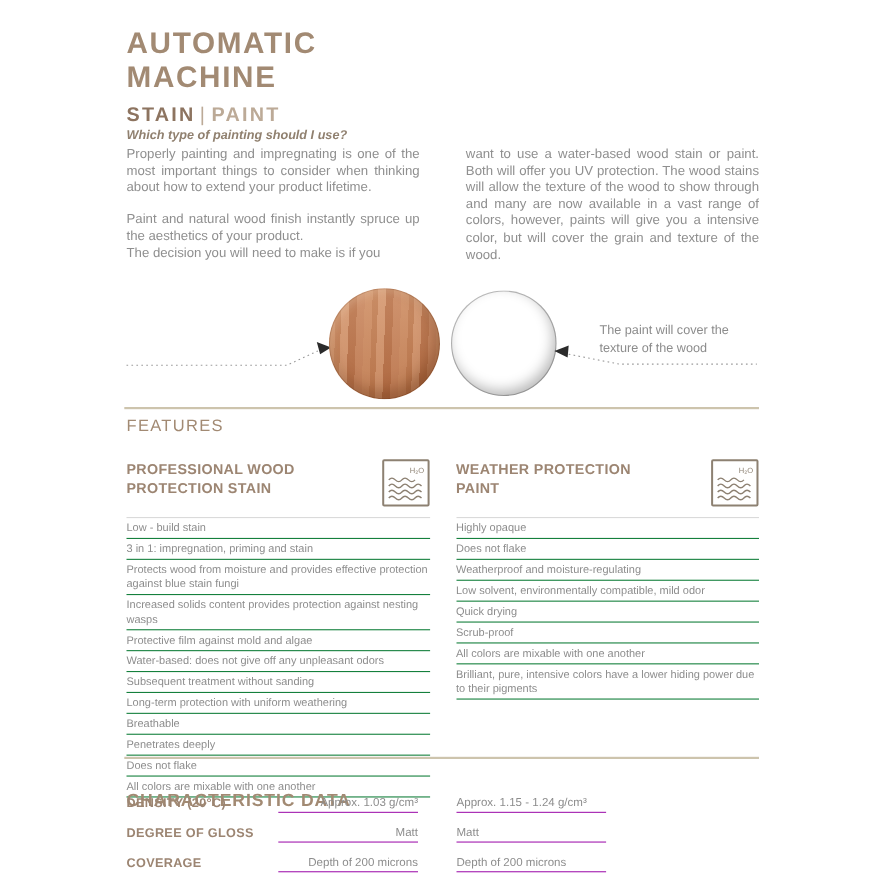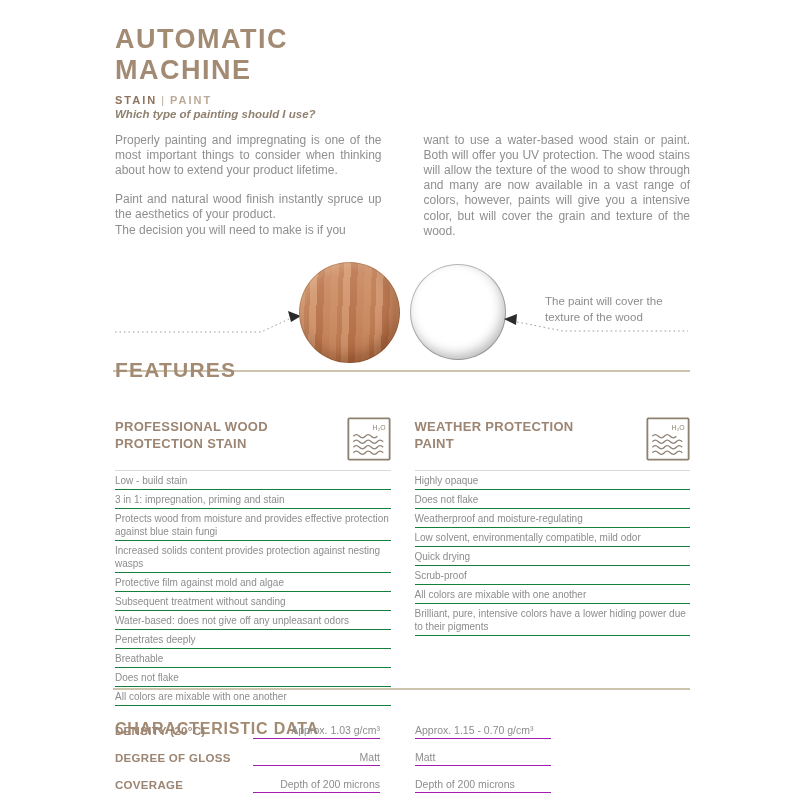--- a/index.html
+++ b/index.html
@@ -3,21 +3,21 @@
 <meta charset="utf-8">
 <style>
   html,body{margin:0;padding:0;background:#fff;}
   .page{position:relative;width:800px;height:800px;background:#ffffff;overflow:hidden;
         font-family:"Liberation Sans",sans-serif;padding-left:22px;}
   .content{position:absolute;left:113px;top:0;width:577px;height:800px;}
 
   
   .hdr{position:absolute;top:24px;left:2px;}
   .hdr h1{margin:0;font-size:27px;line-height:1.13;letter-spacing:1.5px;color:#a28a73;font-weight:700;}
-  .subtitle{margin-top:9px;font-size:11px;font-weight:700;letter-spacing:2px;}
+  .subtitle{margin-top:9px;font-size:18px;font-weight:700;letter-spacing:2px;}
   .subtitle .st{color:#8d7460;}
   .subtitle .sep{color:#bcaa97;padding:0 4px;font-weight:400;}
   .subtitle .pt{color:#bcaa97;}
   .question{margin-top:2px;font-size:11.5px;font-style:italic;font-weight:700;color:#90806f;}
 
   
   .intro{position:absolute;top:133px;left:2px;right:0;display:flex;gap:42px;}
   .intro .col{flex:1;font-size:12px;line-height:1.26;color:#8f8f8f;text-align:justify;}
   .intro p{margin:0;}
   .intro .p2{margin-top:14px;}
@@ -38,21 +38,21 @@
     background:
       linear-gradient(100deg, rgba(0,0,0,.22) 0%, rgba(0,0,0,0) 42%, rgba(255,255,255,.12) 80%),
       repeating-linear-gradient(90deg,#4f635c 0 10px,#43564f 10px 13px,#5b706
 7 13px 22px,#3e514a 22px 24px,#546a61 24px 34px);
     box-shadow:inset 0 0 0 1px rgba(0,0,0,.25), inset -3px -5px 12px rgba(0,0,0,.28);}
 
   
   .divider{position:absolute;left:0;right:0;border-top:2px solid #cdc4ad;}
   .d1{top:370px;}
   .d2{top:688px;}
-  .features-h{position:absolute;top:358px;left:2px;margin:0;font-size:21px;letter-spacing:1.2px;color:#a28a73;font-weight:700;}
+  .features-h{position:absolute;top:379px;left:2px;margin:0;font-size:15px;letter-spacing:1.2px;color:#a28a73;font-weight:400;}
   .char-h{position:absolute;top:720px;left:2px;margin:0;font-size:16px;letter-spacing:.8px;color:#a28a73;font-weight:700;}
 
   
   .columns{position:absolute;top:419px;left:2px;right:0;display:flex;gap:24px;}
   .fcol{flex:1;min-width:0;}
   .fhead{display:flex;justify-content:space-between;align-items:flex-start;}
   .ftitle{font-size:13px;font-weight:700;color:#9c8572;line-height:1.3;letter-spacing:.3px;}
   .wicon{flex:0 0 auto;margin-top:-2px;}
   .flist{list-style:none;margin:9px 0 0;padding:0;border-top:1px solid #dadada;}
   .flist li{font-size:10px;line-height:1.3;color:#8d8d8d;padding:2.5px 0;border-bottom:1px solid #15803d;}
@@ -118,24 +118,25 @@
             <path d="M7 33 q3 -3.5 6.5 0 t6.5 0 t6.5 0 t6.5 0 t6.5 0" fill="none" stroke="#8d8172" stroke-width="1.4"></path>
             <path d="M7 39 q3 -3.5 6.5 0 t6.5 0 t6.5 0 t6.5 0 t6.5 0" fill="none" stroke="#8d8172" stroke-width="1.4"></path>
           </svg>
         </div>
         <ul class="flist">
           <li>Low - build stain</li>
           <li>3 in 1: impregnation, priming and stain</li>
           <li>Protects wood from moisture and provides effective protection against blue stain fungi</li>
           <li>Increased solids content provides protection against nesting wasps</li>
           <li>Protective film against mold and algae</li>
+          <li>Water-based: does not give off any unpleasant odors</li>
           <li>Subsequent treatment without sanding</li>
-          <li>Water-based: does not give off any unpleasant odors</li>
+          <li>Long-term protection with uniform weathering</li>
+          <li>Breathable</li>
           <li>Penetrates deeply</li>
-          <li>Breathable</li>
           <li>Does not flake</li>
           <li>All colors are mixable with one another</li>
         </ul>
       </div>
 
       <div class="fcol">
         <div class="fhead">
           <div class="ftitle"><span>WEATHER PROTECTION</span><br><span>PAINT</span></div>
           <svg class="wicon" width="44" height="44" viewBox="0 0 48 48" xmlns="http://www.w3.org/2000/svg">
             <rect x="1.5" y="1.5" width="45" height="45" fill="none" stroke="#8d8172" stroke-width="2" rx="1"></rect>
@@ -160,21 +161,21 @@
 
     </section>
 
     <div class="divider d2"></div>
     <h3 class="char-h">CHARACTERISTIC DATA</h3>
 
     <div class="table">
       <div class="trow">
         <div class="tlabel">DENSITY (20°C)</div>
         <div class="tval v1">Approx. 1.03 g/cm³</div>
-        <div class="tval v2">Approx. 1.15 - 0.70 g/cm³</div>
+        <div class="tval v2">Approx. 1.15 - 1.24 g/cm³</div>
       </div>
       <div class="trow">
         <div class="tlabel">DEGREE OF GLOSS</div>
         <div class="tval v1">Matt</div>
         <div class="tval v2">Matt</div>
       </div>
       <div class="trow">
         <div class="tlabel">COVERAGE</div>
         <div class="tval v1">Depth of 200 microns</div>
         <div class="tval v2">Depth of 200 microns</div>

